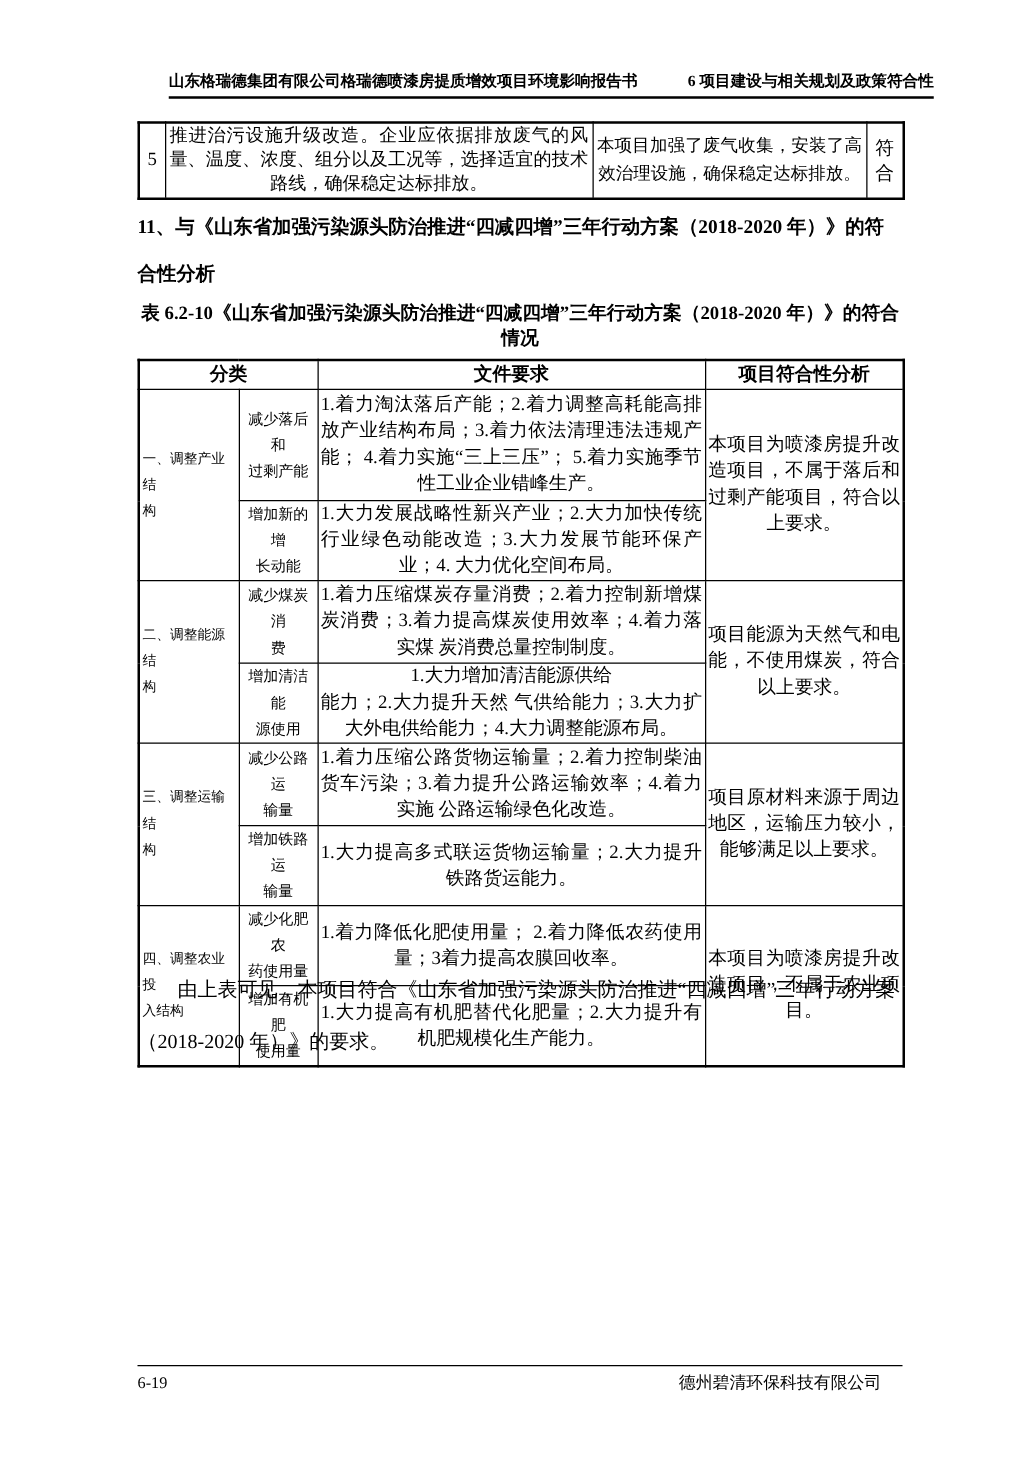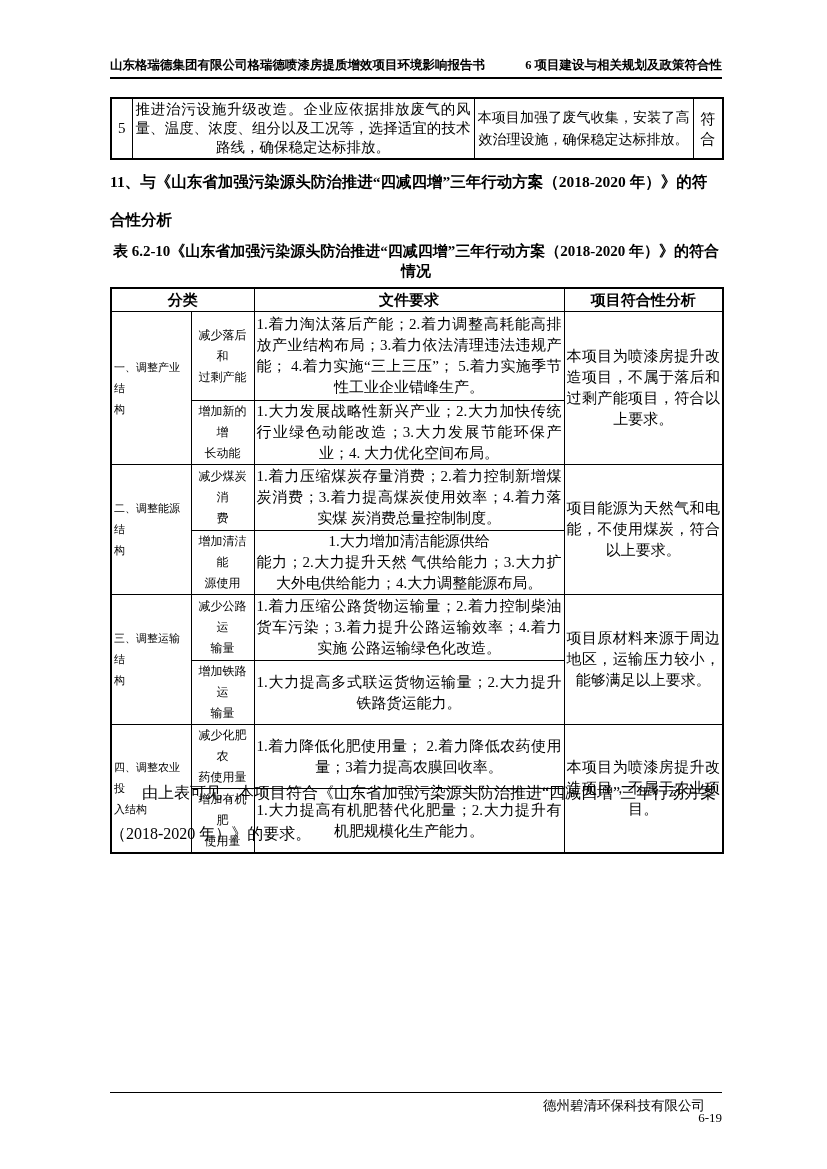--- a/index.html
+++ b/index.html
@@ -11,21 +11,21 @@
     font-family:"Liberation Serif","DejaVu Serif",serif;
     overflow:hidden;
   }
   .content{position:absolute;left:110px;top:0;width:612px;}
 
   
   .doc-header{
     position:absolute;top:57px;width:100%;
     display:flex;justify-content:space-between;align-items:flex-end;
     font-weight:bold;font-size:12.5px;line-height:16px;
-    border-bottom:2px solid #000;padding-bottom:4px;
+    border-bottom:2px solid #000;padding-bottom:4px;margin-left:25px;
   }
 
   
   .top-table{
     position:absolute;top:97px;width:612px;
     border-collapse:collapse;table-layout:fixed;
     border:2px solid #000;
   }
   .top-table td{border:1px solid #000;vertical-align:middle;padding:1px 3px;}
   .c-num{text-align:center;font-size:15px;}
@@ -58,21 +58,21 @@
   .para{
     position:absolute;top:772px;width:100%;margin:0;
     font-size:16px;line-height:41px;text-indent:2em;
   }
 
   
   .doc-footer{
     position:absolute;top:1092px;width:100%;height:26px;
     border-top:1.5px solid #000;
   }
-  .pg-num{position:absolute;left:0;right:0;top:5px;text-align:right;font-size:13px;margin-top:12px;}
+  .pg-num{position:absolute;left:0;right:0;top:5px;text-align:left;font-size:13px;}
   .company{position:absolute;right:17px;top:4px;font-size:13.5px;}
 </style>
 </head>
 <body>
 
 <div class="page">
   <div class="content">
 
     <div class="doc-header">
       <span>山东格瑞德集团有限公司格瑞德喷漆房提质增效项目环境影响报告书</span>

